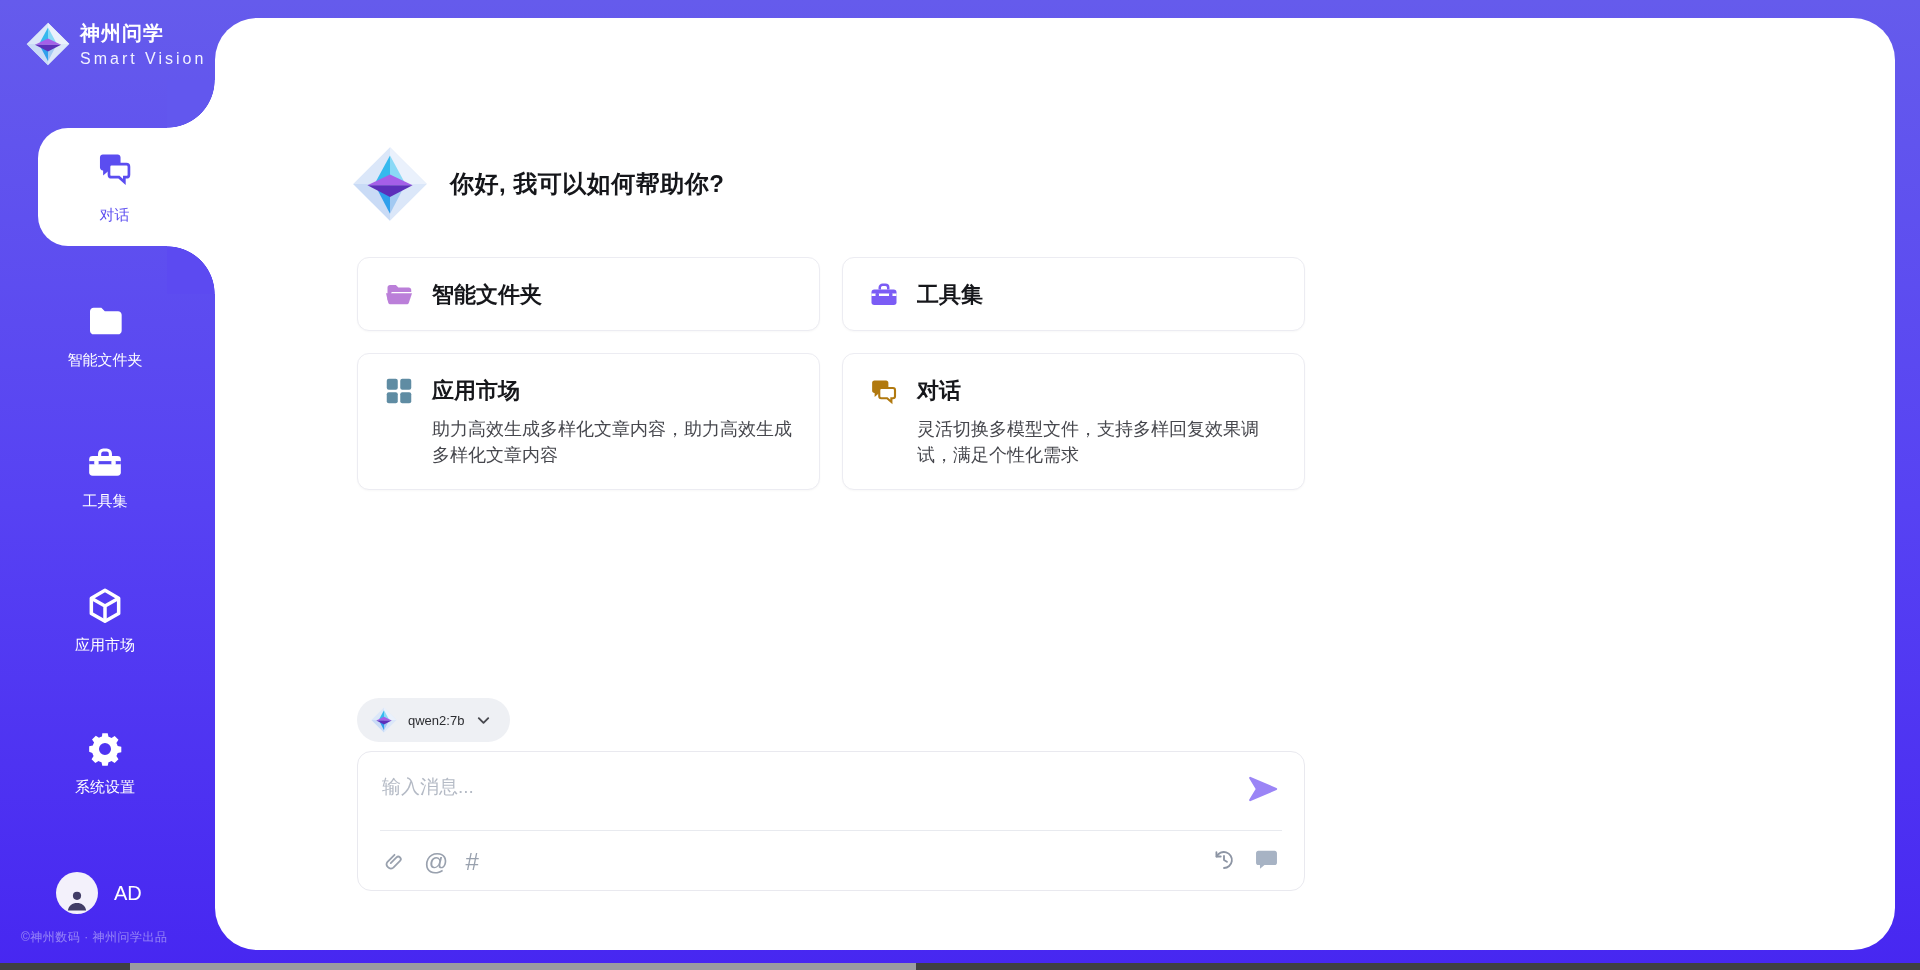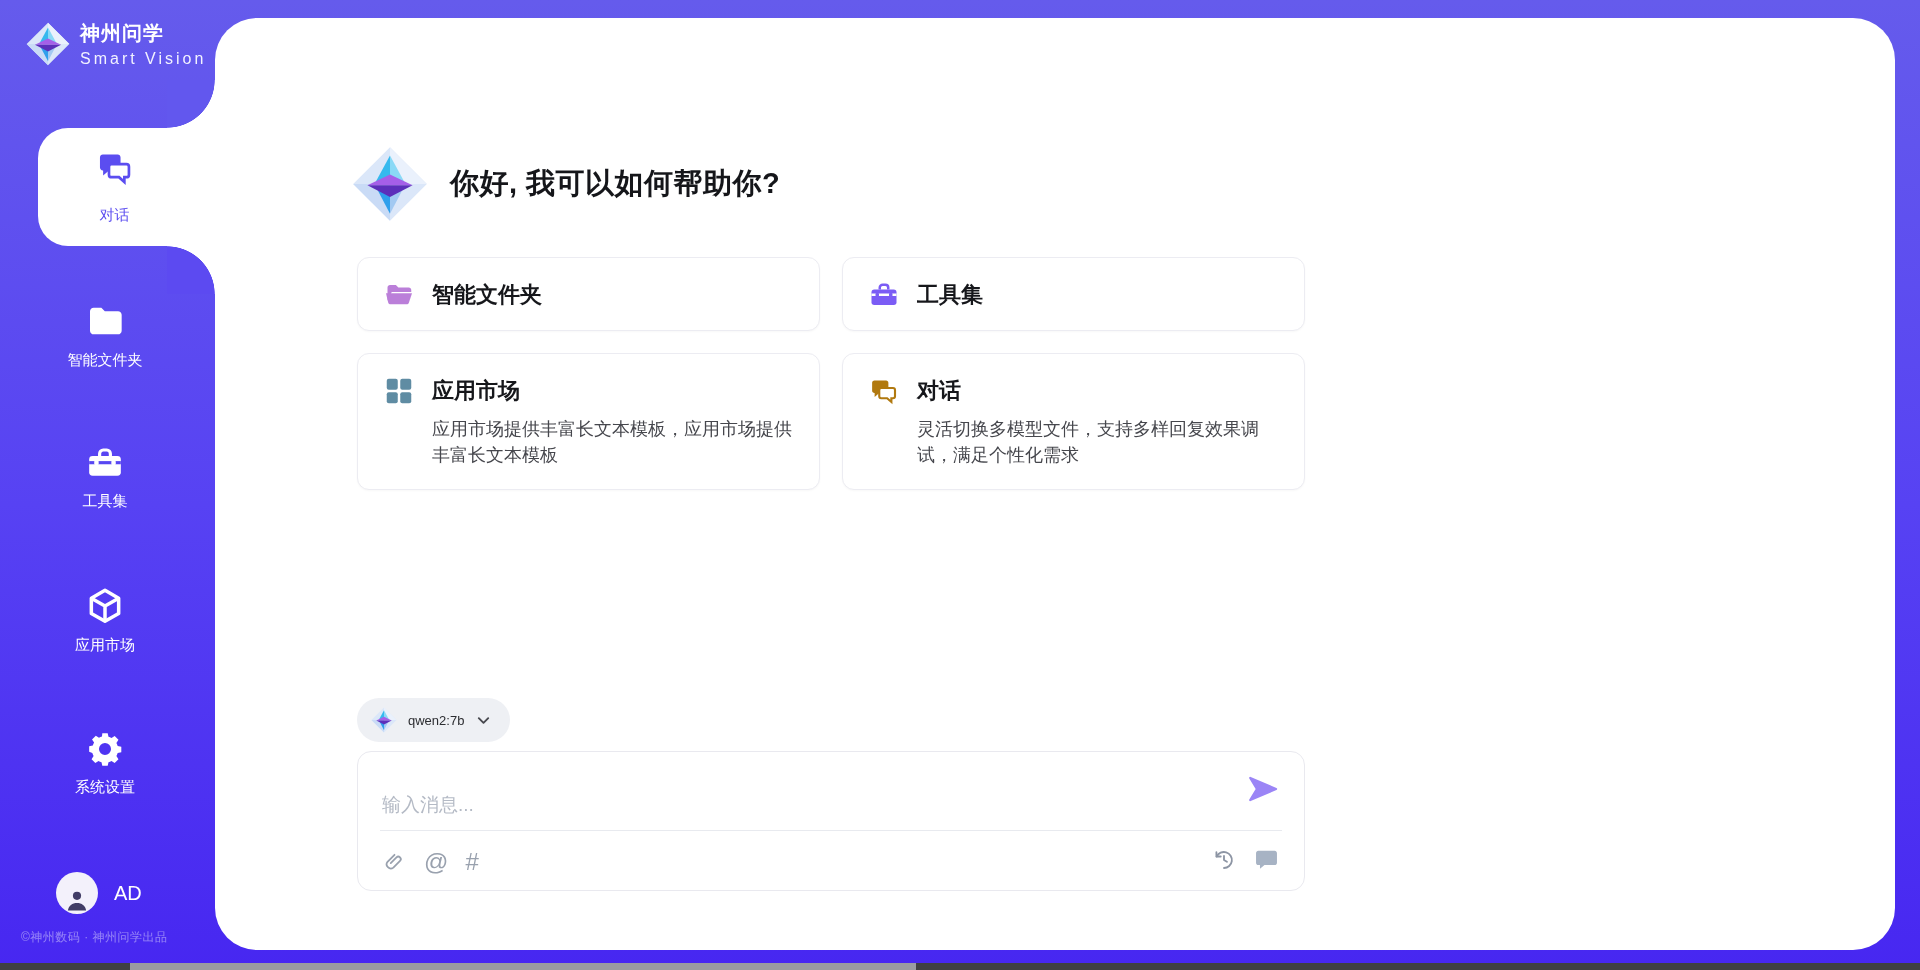--- a/index.html
+++ b/index.html
@@ -50,21 +50,21 @@
   .nav-item-settings { top:730px; }
 
   .user-block { position:absolute; left:56px; top:872px; display:flex; align-items:center; gap:16px; cursor:pointer; }
   .avatar { width:42px; height:42px; border-radius:50%; background:#f3f1fb; overflow:hidden;
             display:flex; align-items:flex-end; justify-content:center; }
   .user-name { color:#ffffff; font-size:20px; }
   .side-footer { position:absolute; left:21px; top:929px; color:rgba(255,255,255,.42); font-size:12px; letter-spacing:.5px; }
 
   
   .hero { position:absolute; left:352px; top:146px; display:flex; align-items:center; gap:22px; }
-  .hero-title { font-size:29px; font-weight:700; color:#15161a; letter-spacing:.5px; }
+  .hero-title { font-size:24px; font-weight:700; color:#15161a; letter-spacing:.5px; }
 
   
   .cards { position:absolute; left:357px; top:257px; width:948px;
            display:grid; grid-template-columns:1fr 1fr; gap:22px 22px; }
   .card { background:#fff; border:1px solid #ececf2; border-radius:12px;
           padding:22px 26px 20px; cursor:pointer; box-shadow:0 1px 2px rgba(20,20,40,.03); }
   .card-head { display:flex; align-items:center; gap:18px; }
   .card-title { font-size:22px; font-weight:700; color:#16171b; }
   .card-desc { margin:10px 0 0 48px; font-size:18px; color:#46474d; line-height:1.46; }
 
@@ -72,21 +72,21 @@
   .model-pill { position:absolute; left:357px; top:698px; height:44px;
                 background:#eef0f4; border-radius:22px; display:flex; align-items:center;
                 gap:11px; padding:0 18px 0 14px; cursor:pointer; }
   .model-label { font-size:13px; color:#2c2d31; }
 
   
   .composer { position:absolute; left:357px; top:751px; width:948px; height:140px;
               background:#fff; border:1px solid #e9e9ef; border-radius:14px; }
   .composer-input { position:absolute; left:24px; top:18px; width:840px; height:34px;
                     border:none; outline:none; font-size:19px; color:#333;
-                    font-family:"Liberation Sans","DejaVu Sans",sans-serif; background:transparent;margin-top:18px; }
+                    font-family:"Liberation Sans","DejaVu Sans",sans-serif; background:transparent; }
   .composer-input::placeholder { color:#b4bac5; }
   .send-btn { position:absolute; right:24px; top:20px; width:34px; height:34px; cursor:pointer; color:#9b85f6; }
   .composer-divider { position:absolute; left:22px; right:22px; top:78px; height:1px; background:#e8eaef; }
   .composer-tools { position:absolute; left:24px; top:92px; height:36px; display:flex; align-items:center; gap:17px; color:#99a1ae; }
   .tool-glyph { font-size:24px; line-height:1; cursor:pointer; color:#99a1ae; }
   .composer-right { position:absolute; right:24px; top:94px; display:flex; align-items:center; gap:16px; }
   .icon-btn { cursor:pointer; }
 
   
   .taskbar-strip { position:absolute; left:0; bottom:0; width:1920px; height:7px; background:#3f4043; }
@@ -254,21 +254,21 @@
     </div>
   </div>
 
   <div class="card">
     <div class="card-head">
       <svg width="30" height="30" style="color:#5f8ca3">
           <use href="#sym-grid"></use>
         </svg>
       <span class="card-title">应用市场</span>
     </div>
-    <div class="card-desc">应用市场提供丰富长文本模板，应用市场提供丰富长文本模板</div>
+    <div class="card-desc">助力高效生成多样化文章内容，助力高效生成多样化文章内容</div>
   </div>
 
   <div class="card">
     <div class="card-head">
       <svg width="30" height="30" style="color:#b1790f">
           <use href="#sym-chat-duo"></use>
         </svg>
       <span class="card-title">对话</span>
     </div>
     <div class="card-desc">灵活切换多模型文件，支持多样回复效果调试，满足个性化需求</div>

